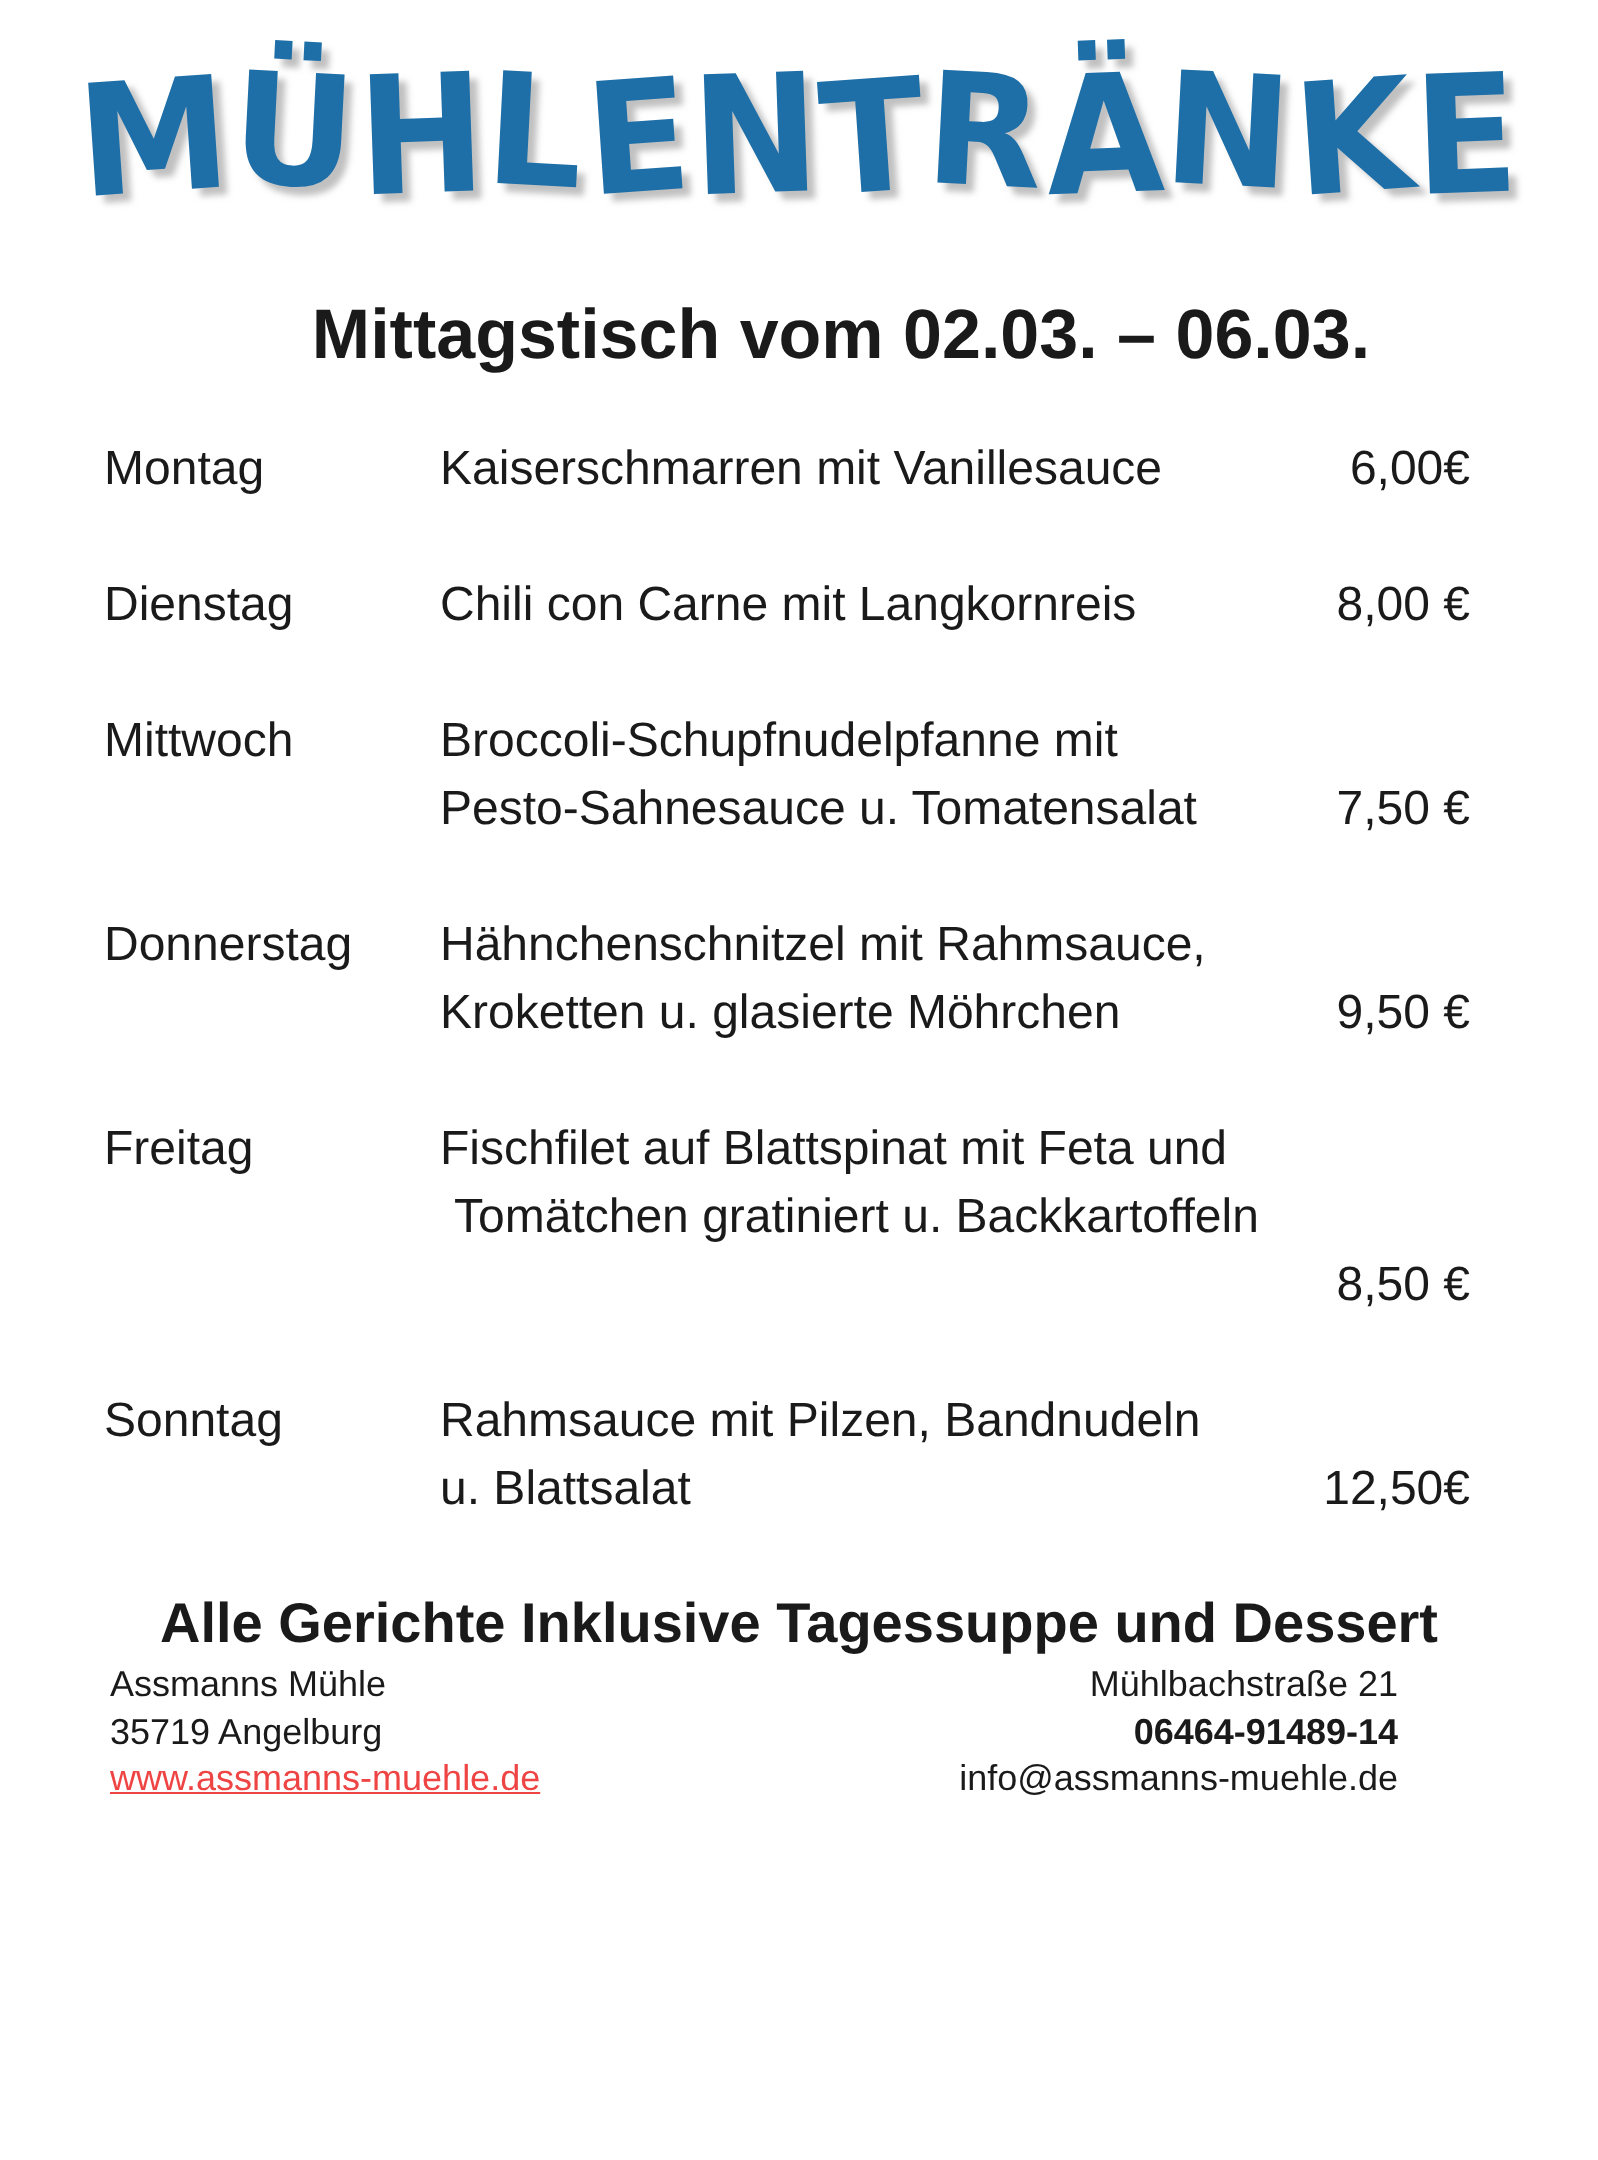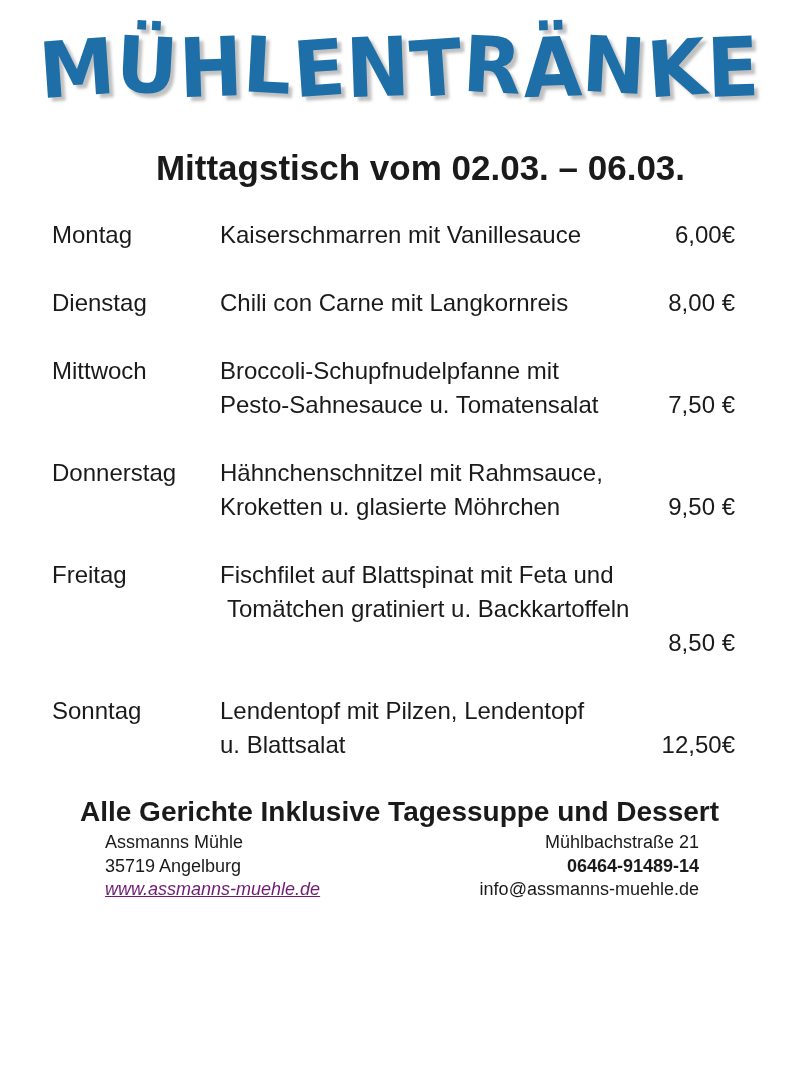--- a/index.html
+++ b/index.html
@@ -79,28 +79,27 @@
   .hours div{white-space:pre-wrap;}
 
   
   .footer{
     margin-top:3px;
     display:grid;
     grid-template-columns:1fr 1fr;
     font-size:18px;
     line-height:23.5px;
   }
-  .footer-left{padding-left:105px;text-align:left;}
+  .footer-left{padding-left:55px;text-align:left;}
   .footer-right{padding-right:100px;text-align:right;}
   .footer .phone{font-weight:bold;}
   .footer a, .footer .link{
-    color:#701a75;
+    color:#ef4444;
     text-decoration:underline;
     cursor:pointer;
-    font-style:italic;
   }
 </style>
 </head>
 <body>
 
 <div class="page">
 
   <div class="logo-wrap">
     <div class="logo"><span>M</span><span>Ü</span><span>H</span><span>L</span><span>E</span><span>N</span><span>T</span><span>R</span><span>Ä</span><span>N</span><span>K</span><span>E</span></div>
   </div>
@@ -161,21 +160,21 @@
         </div>
         <div class="menu-line">
           <div class="menu-day"></div>
           <div class="menu-dish">&nbsp;</div>
           <div class="menu-price">8,50 €</div>
         </div>
       </div>
       <div class="menu-row">
         <div class="menu-line">
           <div class="menu-day">Sonntag</div>
-          <div class="menu-dish">Lendentopf mit Pilzen, Lendentopf</div>
+          <div class="menu-dish">Rahmsauce mit Pilzen, Bandnudeln</div>
           <div class="menu-price"></div>
         </div>
         <div class="menu-line">
           <div class="menu-day"></div>
           <div class="menu-dish">u. Blattsalat</div>
           <div class="menu-price">12,50€</div>
         </div>
       </div>
     </div>
 

